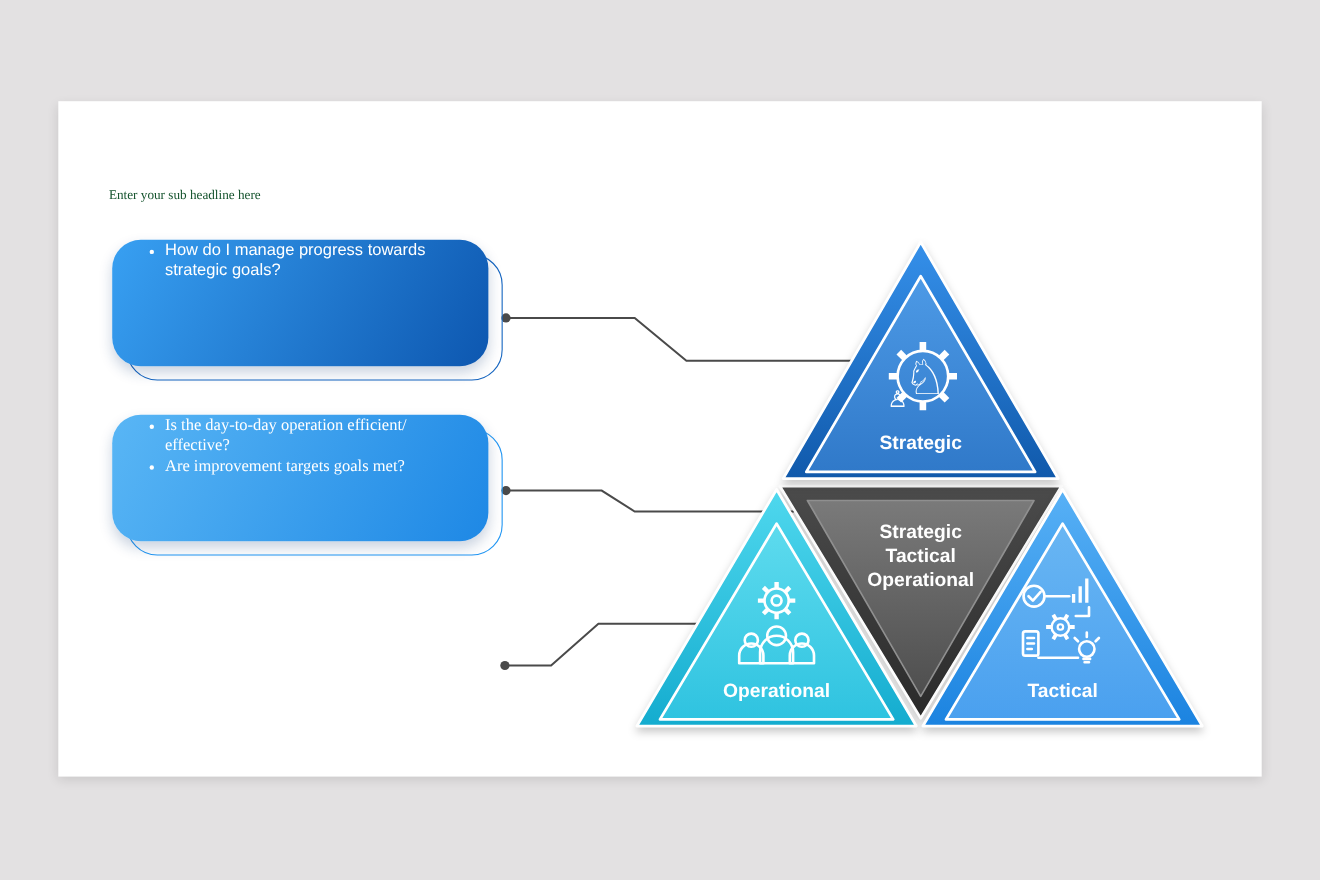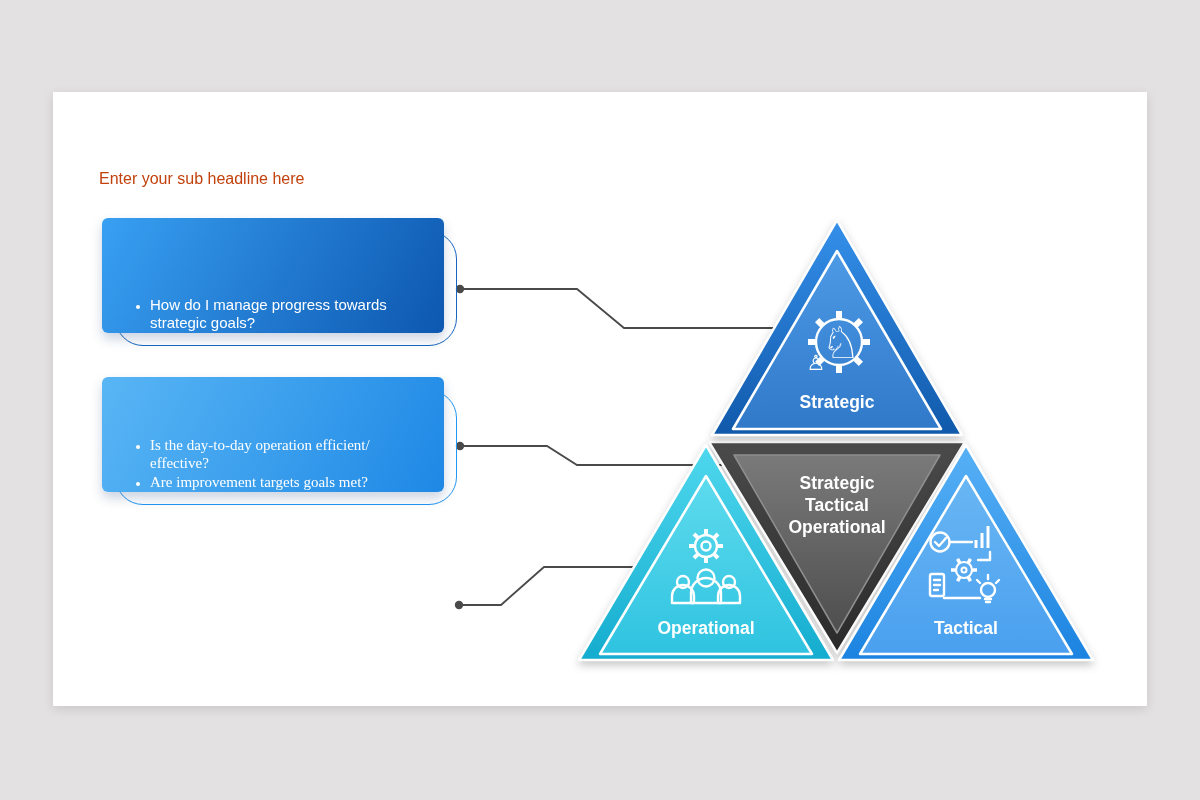--- a/index.html
+++ b/index.html
@@ -12,37 +12,37 @@
   .slide{
     position:absolute;left:53px;top:92px;width:1094px;height:614px;
     background:#ffffff;box-shadow:0 3px 10px rgba(0,0,0,0.12);
   }
   .title{
     position:absolute;left:45px;top:28px;
     font-size:33px;color:#57575a;letter-spacing:0.3px;font-weight:400;
   }
   .subtitle{
     position:absolute;left:46px;top:78px;
-    font-size:16px;color:#c2410c;
+    font-size:12px;color:#14532d;font-family:Liberation Serif, serif;
   }
   
   .callout{position:absolute;left:49px;width:342px;height:115px;}
   .callout-1{top:126px;}
   .callout-2{top:285px;font-family:Liberation Serif, serif;}
   .callout-3{top:441px;}
   .callout-outline{
     position:absolute;left:13px;top:13px;width:100%;height:100%;
     border-radius:28px;background:transparent;box-sizing:border-box;
   }
   .co-1{border:1.6px solid #1565c0;}
   .co-2{border:1.6px solid #2196f3;}
   .co-3{border:1.6px solid #17b0d4;}
   .callout-fill{
-    position:absolute;inset:0;border-radius:6px;
-    display:flex;align-items:flex-end;
+    position:absolute;inset:0;border-radius:26px;
+    display:flex;align-items:flex-start;
     padding-left:26px;box-sizing:border-box;
     box-shadow:0 6px 12px rgba(20,60,120,0.22);
   }
   .cf-1{background:linear-gradient(118deg,#38a0f2 0%,#0d57b0 100%);}
   .cf-2{background:linear-gradient(118deg,#59b6f5 0%,#1e88e5 100%);}
   .cf-3{background:linear-gradient(118deg,#47d5ea 0%,#12a9d4 100%);}
   .callout-fill ul{
     margin:0;padding-left:22px;list-style:disc outside;
   }
   .callout-fill li{

